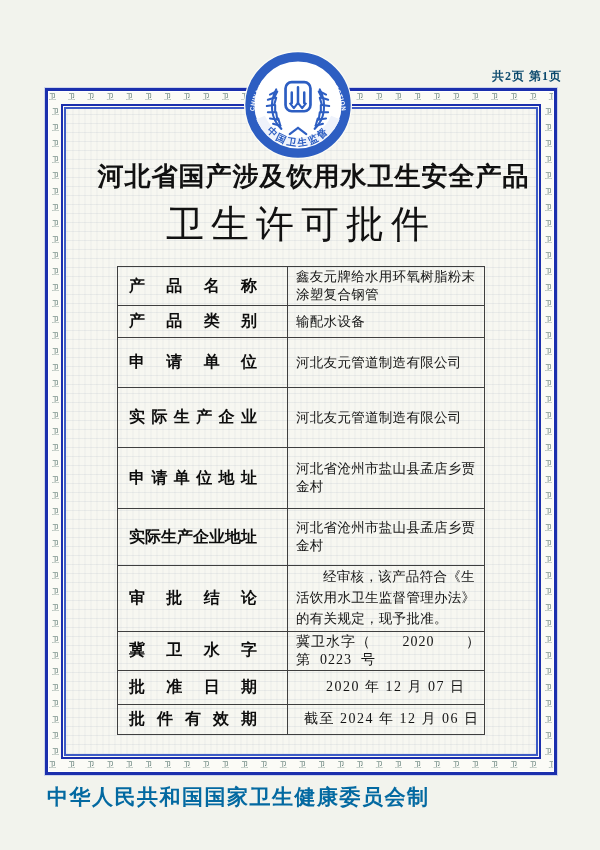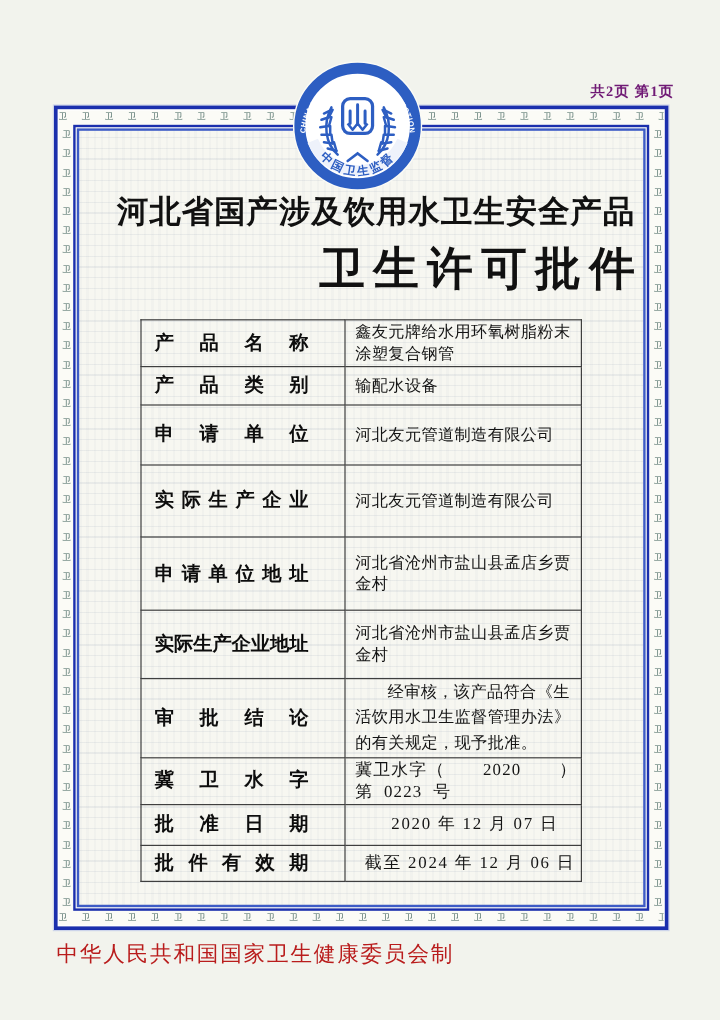--- a/index.html
+++ b/index.html
@@ -4,21 +4,21 @@
 <style>
   html,body{margin:0;padding:0;}
   body{
     width:600px;height:850px;position:relative;overflow:hidden;
     background:#f2f3ed;
     font-family:"Liberation Serif","DejaVu Serif",serif;
     color:#161616;
   }
   .pagination{
     position:absolute;top:68px;right:38px;
-    font-size:12px;font-weight:bold;letter-spacing:1px;color:#701a75;
+    font-size:12px;font-weight:bold;letter-spacing:1px;color:#0c4a6e;
   }
   
   .frame{
     position:absolute;left:45px;top:88px;width:506px;height:681px;
     border:3px solid #1b2fad;
     box-shadow:inset 0 0 0 1px #ffffff, 0 0 0 1px #cdd4ea;
     background:#fbfbf6;
   }
   .band-strip{
     position:absolute;overflow:hidden;color:#3e6059;
@@ -44,21 +44,21 @@
     overflow:hidden;
   }
   
   .seal{position:absolute;left:244px;top:51px;width:108px;height:108px;z-index:5;}
   
   .title1{
     margin-top:50px;text-align:center;font-size:26px;font-weight:bold;
     letter-spacing:1px;color:#111;margin-left:25px;
   }
   .title2{
-    margin-top:5px;text-align:right;font-size:38px;font-weight:bold;
+    margin-top:5px;text-align:center;font-size:38px;font-weight:normal;
     letter-spacing:7px;color:#111;
   }
   
   table.cert{
     border-collapse:collapse;margin:16px auto 0 auto;width:368px;
     table-layout:fixed;
   }
   table.cert td{
     border:1px solid #3f3f3f;vertical-align:middle;
     background:transparent;
@@ -73,21 +73,21 @@
   td.val-cell.conclusion{
     text-indent:2em;line-height:1.55;padding-right:6px;padding-left:8px;
     font-size:13.5px;
   }
   td.val-cell.docnum{font-size:14px;letter-spacing:1px;white-space:pre-wrap;}
   td.val-cell.date1{font-size:14px;letter-spacing:1.5px;padding-left:38px;}
   td.val-cell.date2{font-size:14px;letter-spacing:1.5px;padding-left:16px;margin-top:20px;}
   
   .footer{
     position:absolute;left:47px;top:783px;
-    font-size:18px;font-weight:normal;letter-spacing:1.5px;color:#b91c1c;
+    font-size:21px;font-weight:bold;letter-spacing:1.5px;color:#0369a1;
   }
 </style>
 </head>
 <body>
 
 <div class="pagination">共2页  第1页</div>
 
 <div class="frame">
   <div class="band-strip band-top">卫 卫 卫 卫 卫 卫 卫 卫 卫 卫 卫 卫 卫 卫 卫 卫 卫 卫 卫 卫 卫 卫 卫 卫 卫 卫 卫 卫 卫 卫 卫 卫 卫 卫 卫 卫 卫 卫 卫 卫 卫 卫 卫 卫 卫 卫</div>
   <div class="band-strip band-bottom">卫 卫 卫 卫 卫 卫 卫 卫 卫 卫 卫 卫 卫 卫 卫 卫 卫 卫 卫 卫 卫 卫 卫 卫 卫 卫 卫 卫 卫 卫 卫 卫 卫 卫 卫 卫 卫 卫 卫 卫 卫 卫 卫 卫 卫 卫</div>

